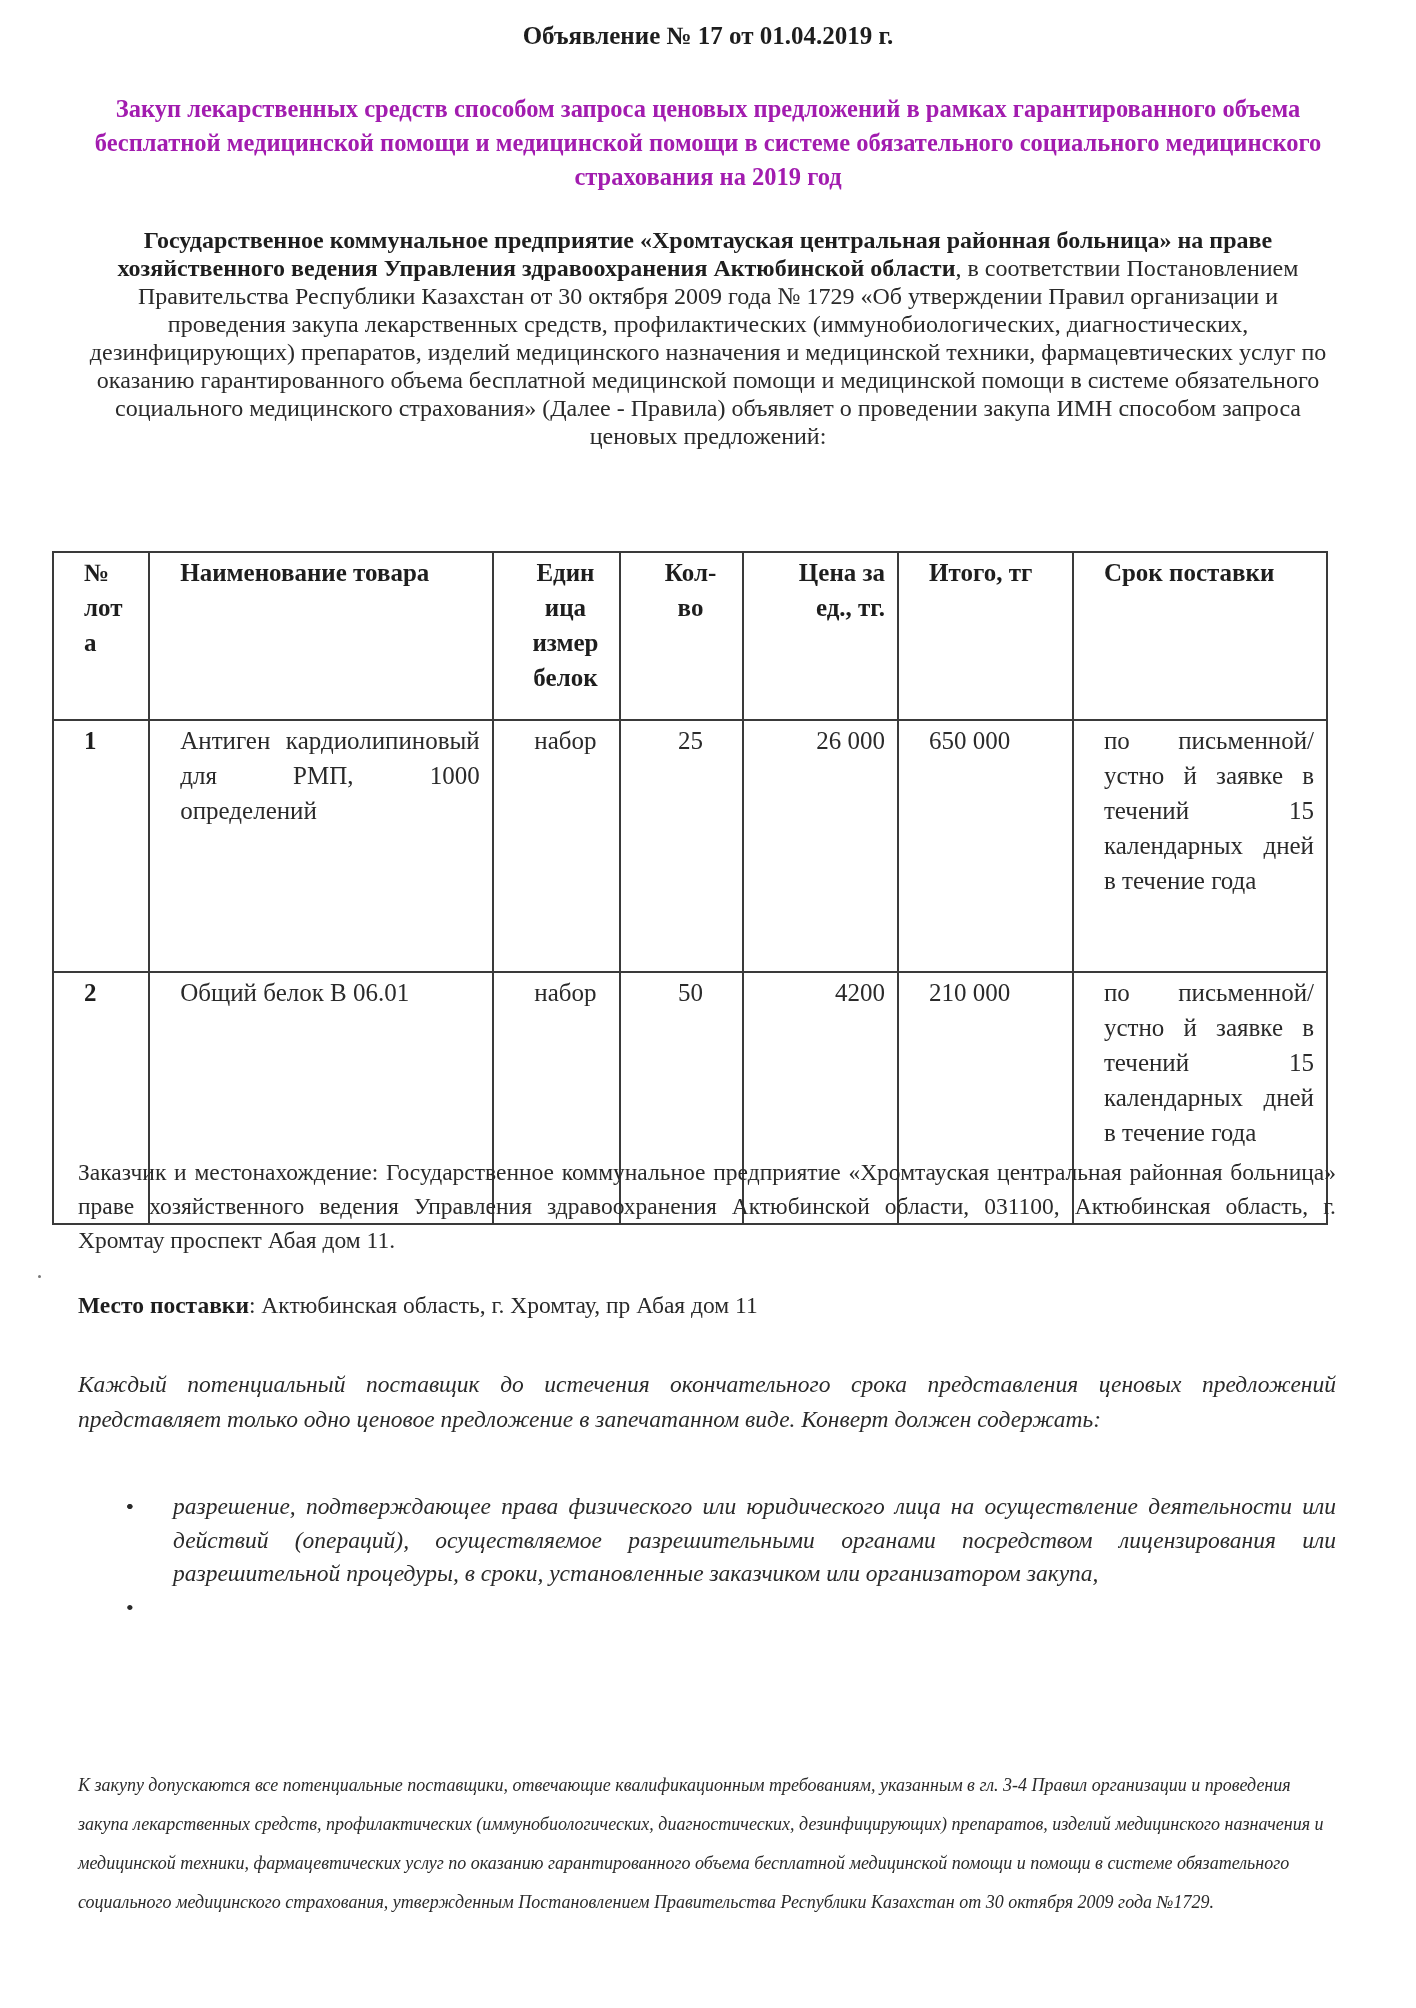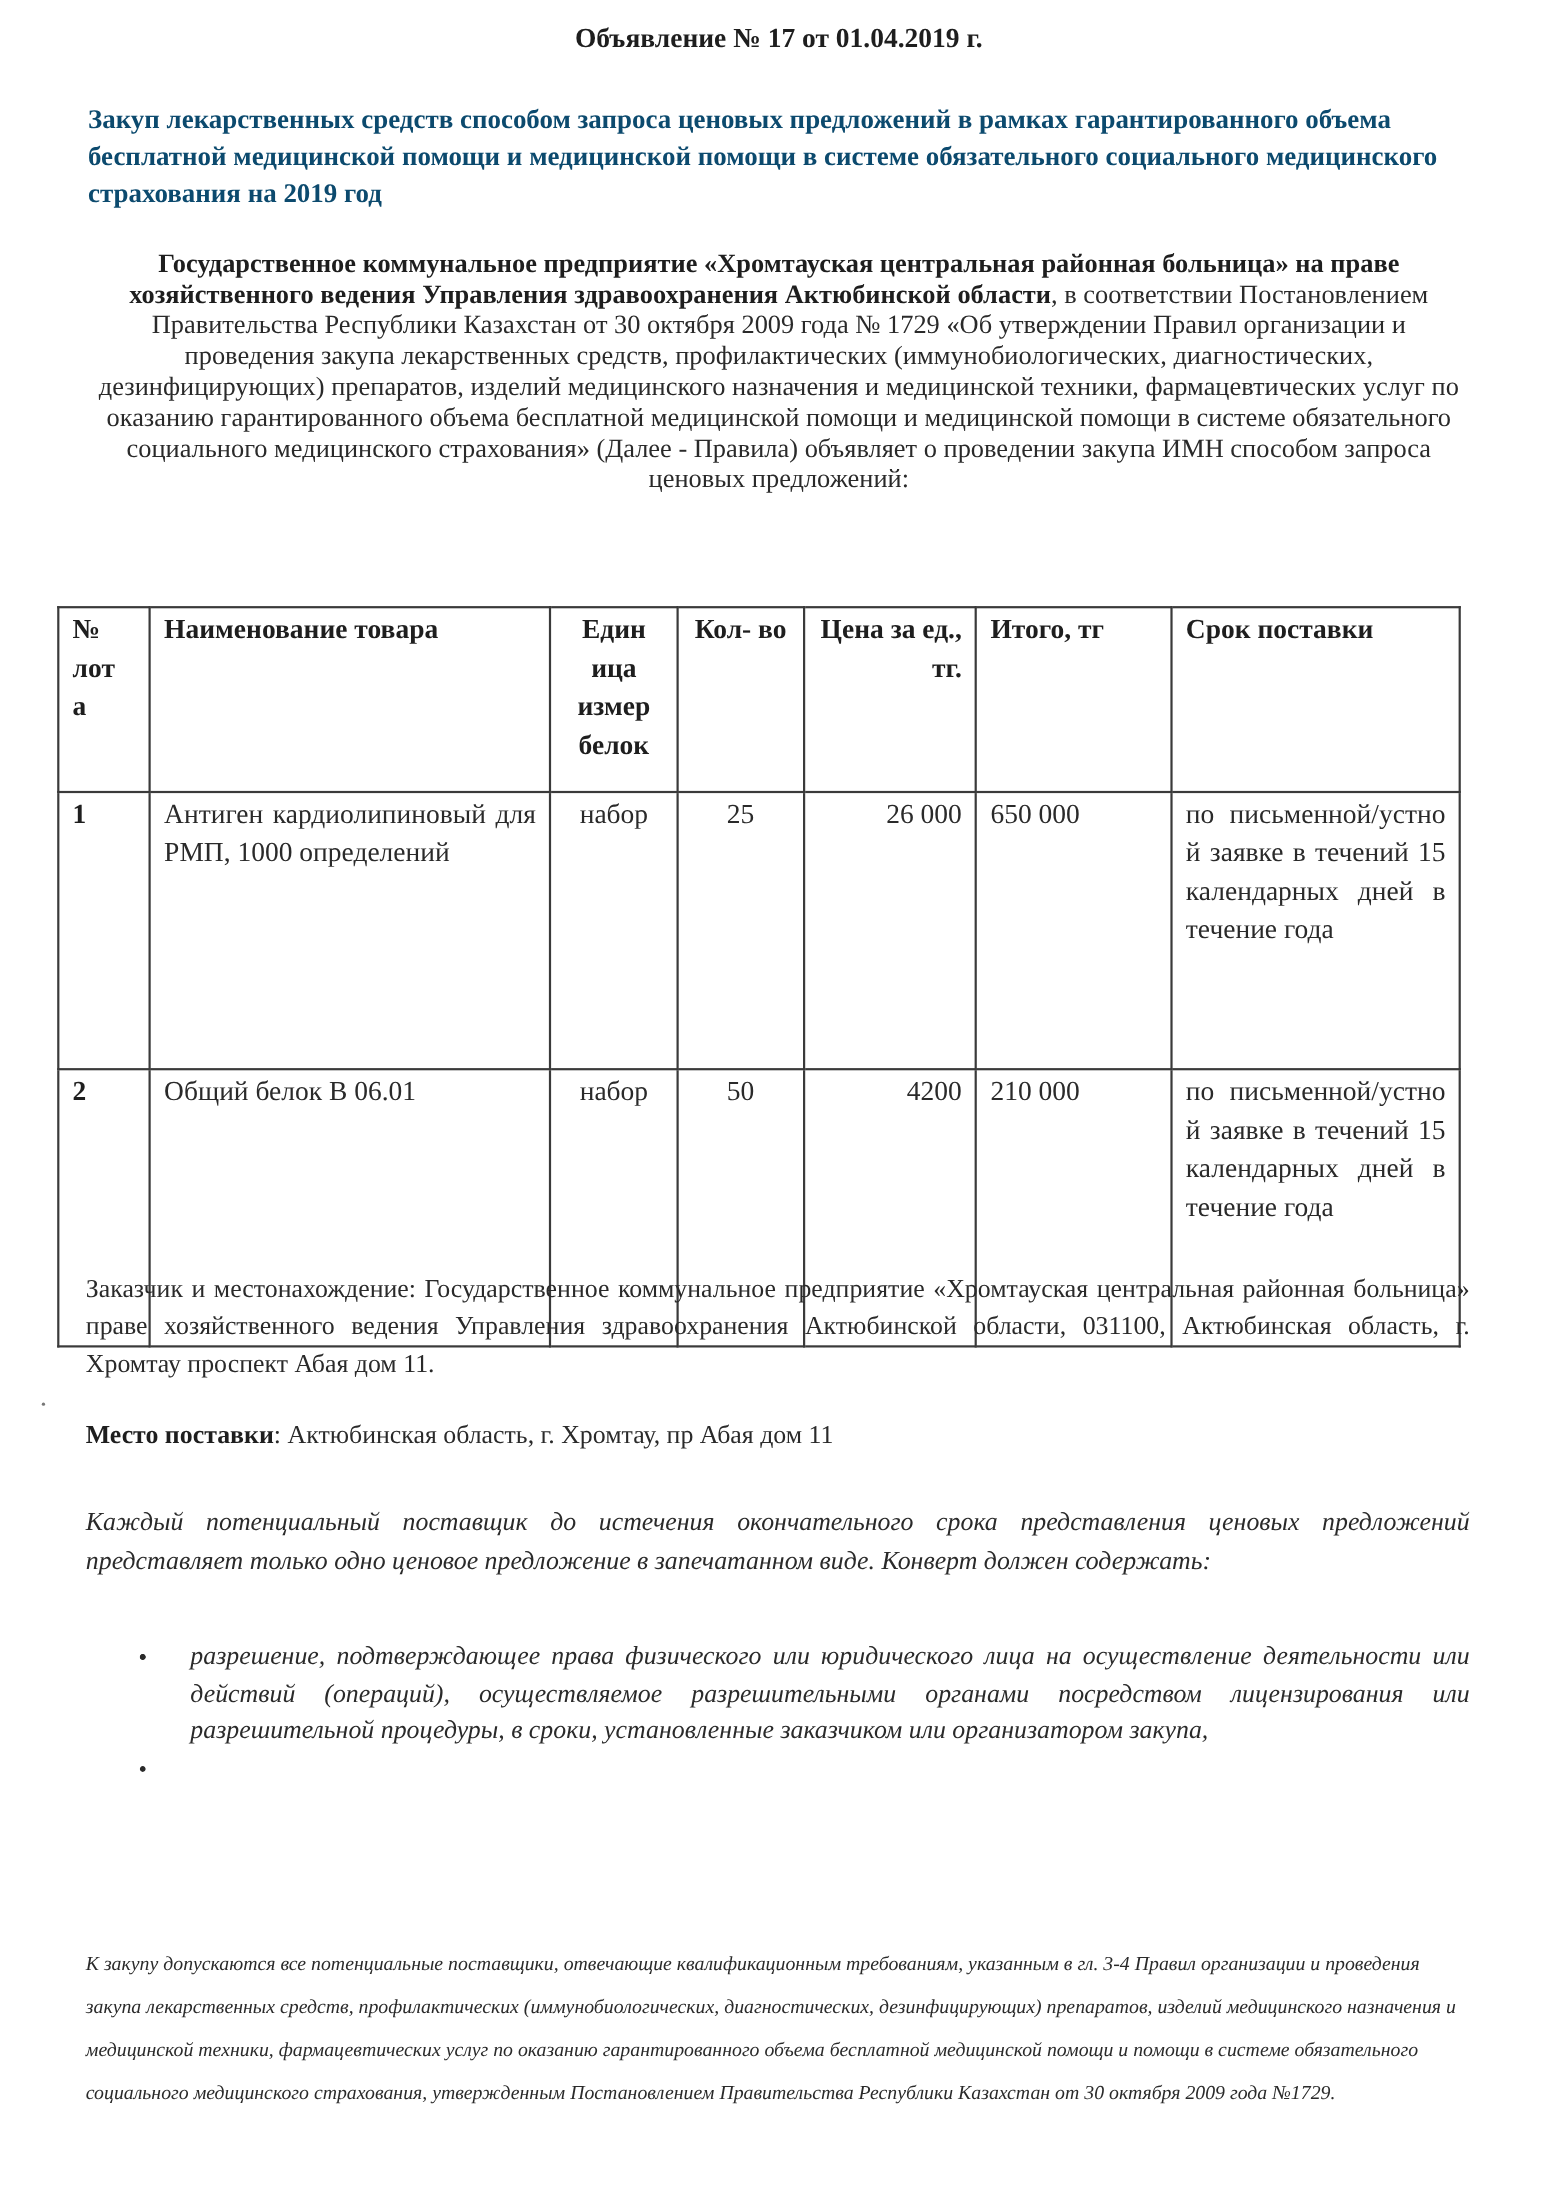--- a/index.html
+++ b/index.html
@@ -8,33 +8,33 @@
     font-family: "Liberation Serif", "DejaVu Serif", serif;
     color: #2a2a2a;
   }
   .page { position: absolute; left: 0; top: 0; width: 1416px; height: 2008px; }
   .title {
     position: absolute; top: 22px; left: 0; width: 1416px;
     text-align: center; font-weight: bold; font-size: 25px; color: #1e1e1e;
   }
   .subject {
     position: absolute; top: 92px; left: 80px; width: 1256px;
-    font-weight: bold; font-size: 24.5px; line-height: 34px; color: #0c4a6e;
+    text-align: center; font-weight: bold; font-size: 24.5px; line-height: 34px; color: #a21caf;
   }
   .intro {
     position: absolute; top: 226px; left: 80px; width: 1256px;
     text-align: center; font-size: 24px; line-height: 28px; color: #2a2a2a;
   }
   .intro b { color: #1e1e1e; }
   table.lots {
     position: absolute; top: 551px; left: 52px; width: 1276px;
     border-collapse: collapse; font-size: 25px; line-height: 35px; color: #2a2a2a;
   }
   table.lots td, table.lots th {
-    border: 2px solid #3a3a3a; vertical-align: top; padding: 2px 12px 0 12px;
+    border: 2px solid #3a3a3a; vertical-align: top; padding: 2px 12px 0 30px;
   }
   table.lots th { font-weight: bold; color: #1e1e1e; }
   .c-no { width: 58px; text-align: left; }
   .c-name { width: 344px; text-align: left; }
   .c-unit { width: 91px; text-align: center; }
   .c-qty { width: 90px; text-align: center; }
   .c-price { width: 134px; text-align: right; }
   .c-total { width: 155px; text-align: left; }
   .c-term { width: 240px; text-align: left; }
   tr.hdr { height: 168px; }

